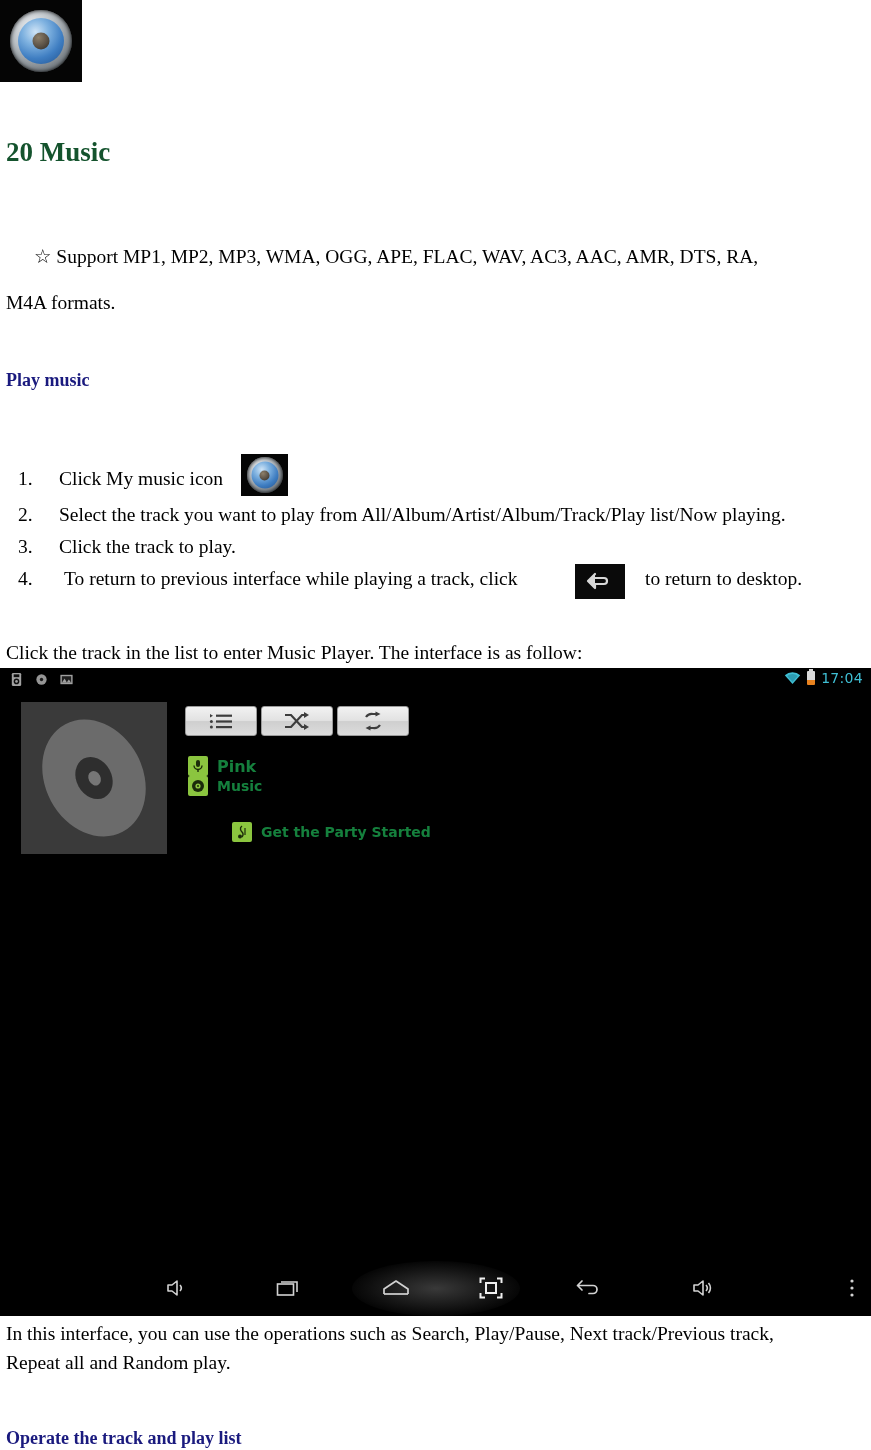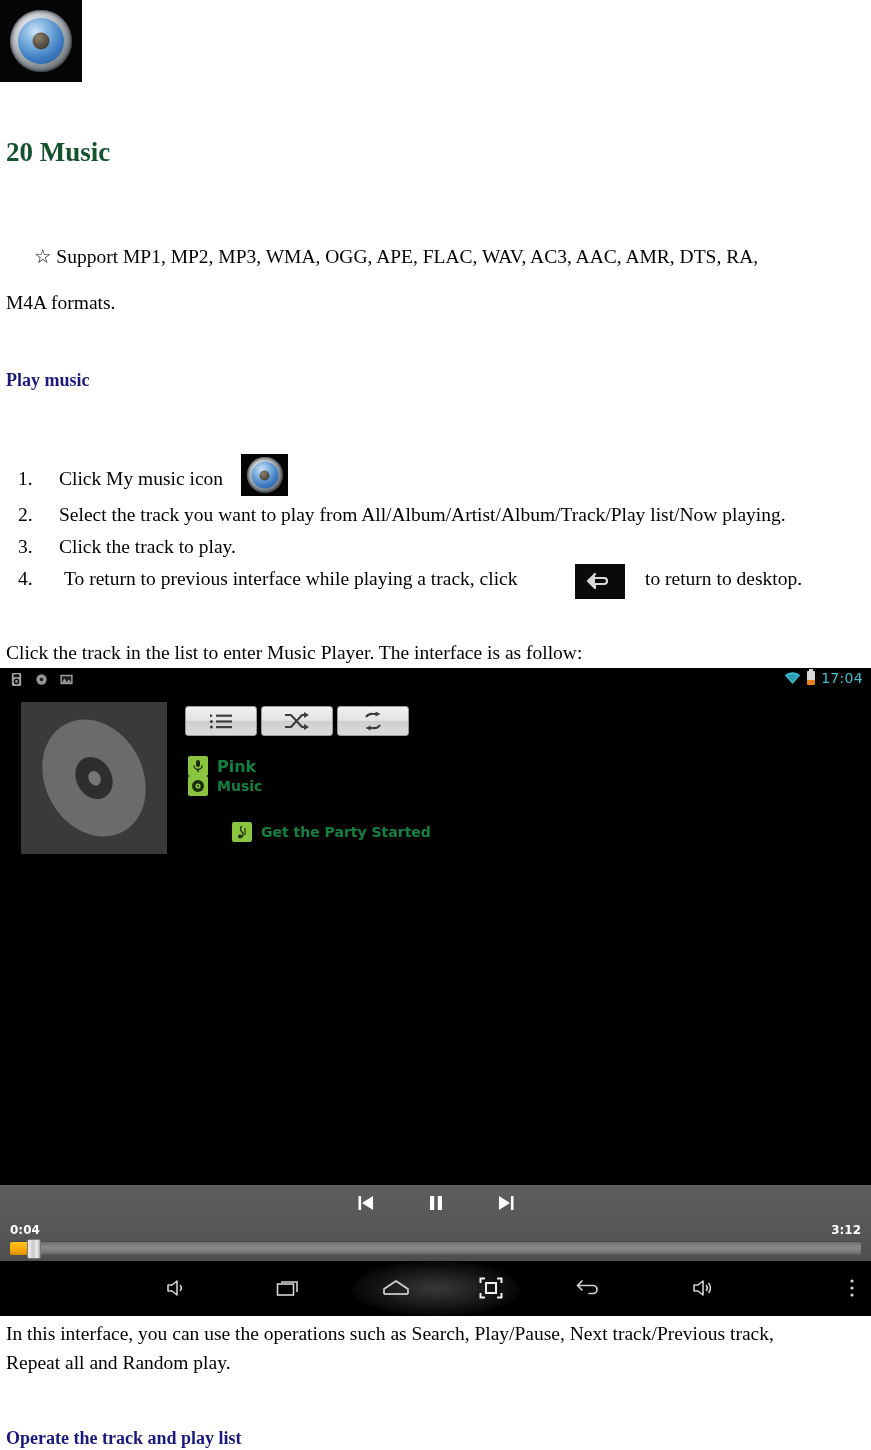--- a/index.html
+++ b/index.html
@@ -530,48 +530,20 @@
     <div class="meta-badge">
       <svg width="13" height="14" viewBox="0 0 13 14">
         <path d="M6 1 C3 3 5 6 6 7 C7 8 7.5 10 6 12" fill="none" stroke="#1b2b0a" stroke-width="1.4"></path>
         <circle cx="4" cy="11.5" r="2" fill="#1b2b0a"></circle>
         <path d="M9 3 L9 10" stroke="#1b2b0a" stroke-width="1.2" fill="none"></path>
       </svg>
     </div>
     <span class="meta-label">Get the Party Started</span>
   </div>
 
-  <div class="controls-bar">
-    <div class="transport">
-      <div class="t-btn">
-        <svg width="18" height="18" viewBox="0 0 18 18">
-          <rect x="1.5" y="2" width="2.6" height="14" fill="#fff"></rect>
-          <path d="M16 2 L16 16 L5 9 Z" fill="#fff"></path>
-        </svg>
-      </div>
-      <div class="t-btn">
-        <svg width="16" height="18" viewBox="0 0 16 18">
-          <rect x="2" y="2" width="4.2" height="14" fill="#fff"></rect>
-          <rect x="9.8" y="2" width="4.2" height="14" fill="#fff"></rect>
-        </svg>
-      </div>
-      <div class="t-btn">
-        <svg width="18" height="18" viewBox="0 0 18 18">
-          <path d="M2 2 L2 16 L13 9 Z" fill="#fff"></path>
-          <rect x="13.9" y="2" width="2.6" height="14" fill="#fff"></rect>
-        </svg>
-      </div>
-    </div>
-    <div class="time-left">0:04</div>
-    <div class="time-right">3:12</div>
-    <div class="seek-track">
-      <div class="seek-fill"></div>
-      <div class="seek-thumb"></div>
-    </div>
-  </div>
 
   <div class="nav-bar">
     <div class="nav-glow"></div>
     <div class="nav-items">
       <div class="nav-btn nb-volup">
         <svg width="22" height="20" viewBox="0 0 22 20">
           <path d="M3 7 L7 7 L12 3 L12 17 L7 13 L3 13 Z" fill="none" stroke="#d2d2d2" stroke-width="1.6" stroke-linejoin="round"></path>
           <path d="M15 7 A4.5 4.5 0 0 1 15 13" fill="none" stroke="#d2d2d2" stroke-width="1.6"></path>
         </svg>
       </div>

